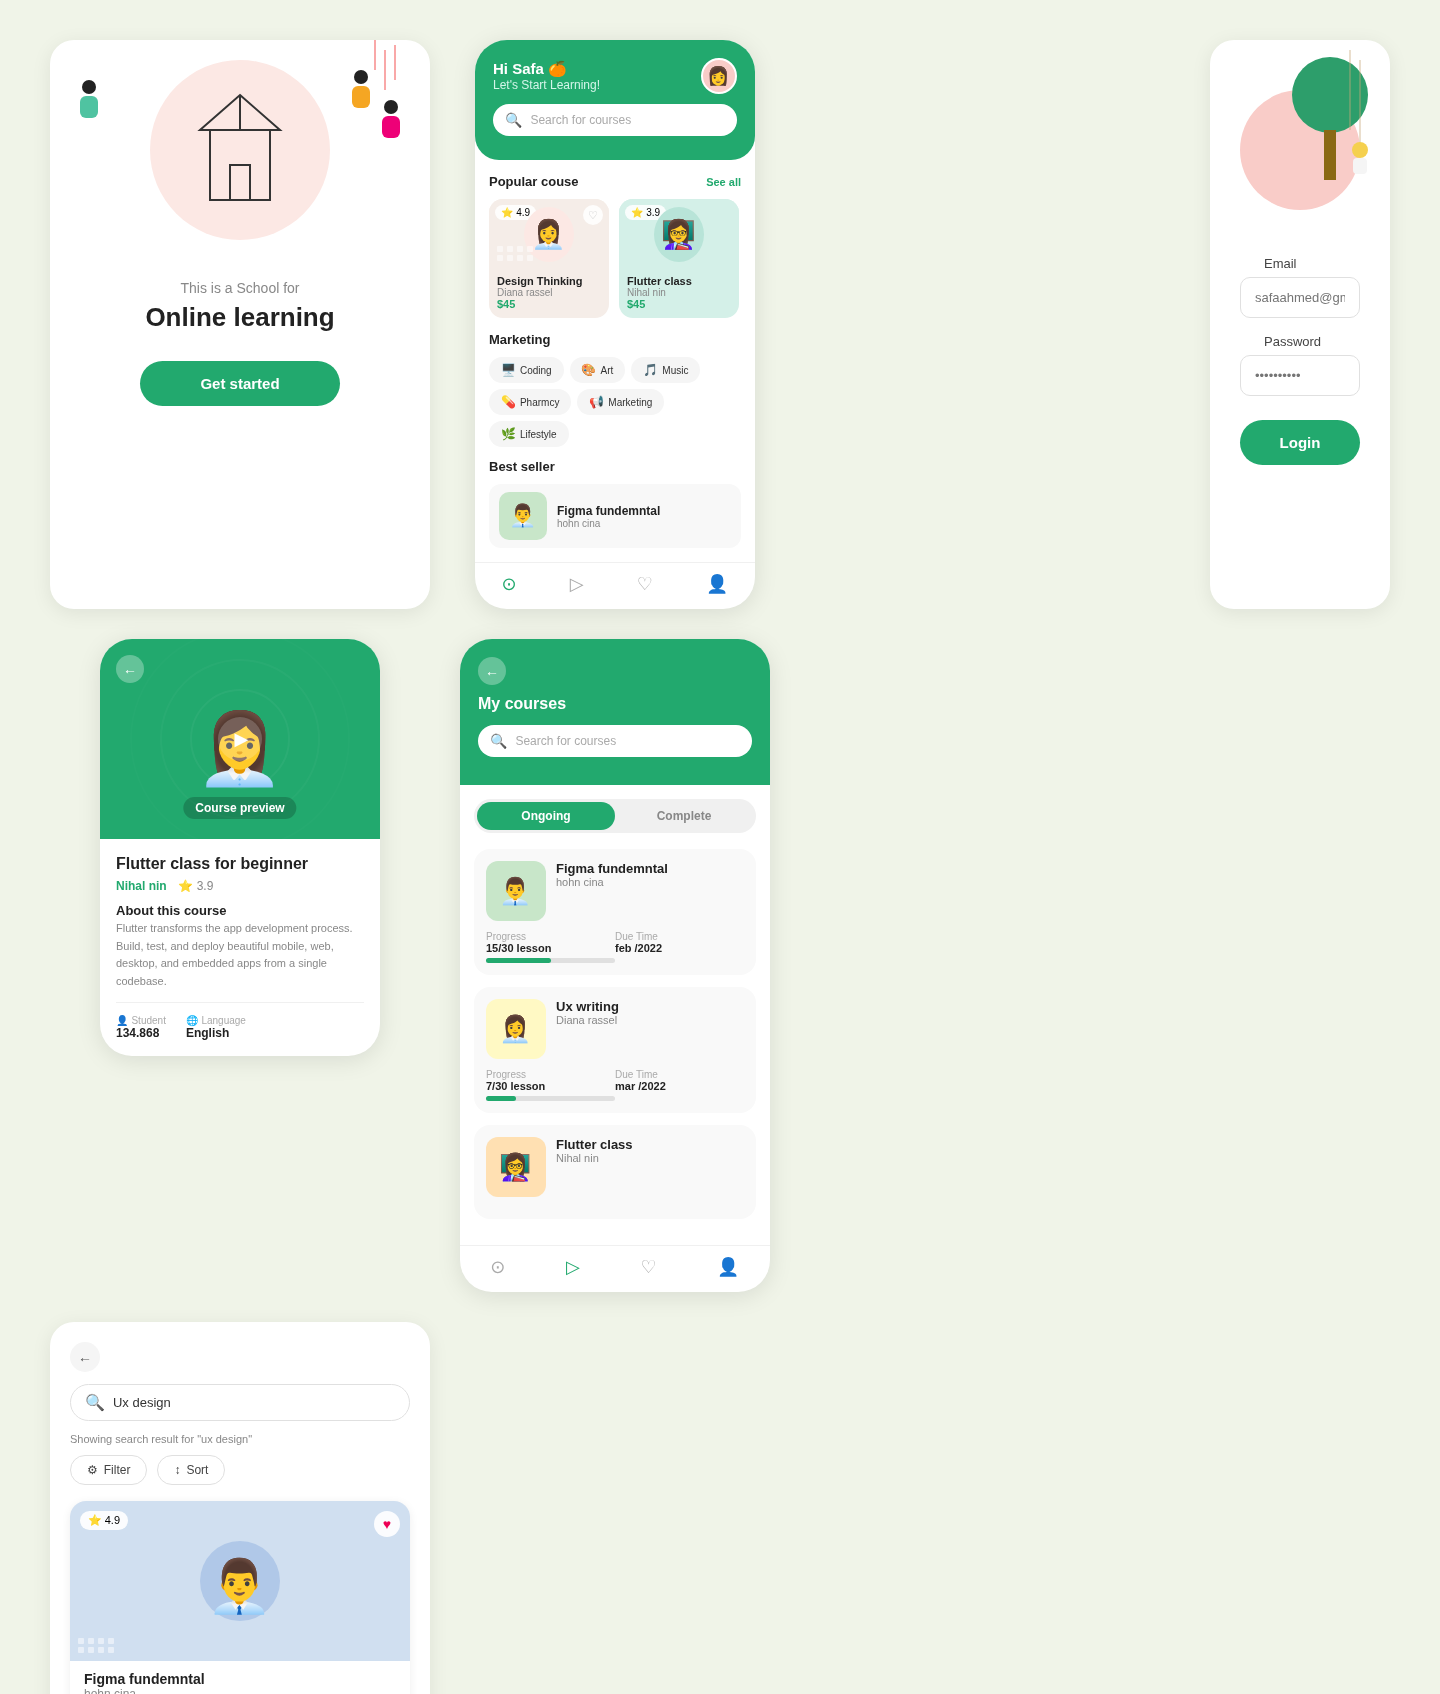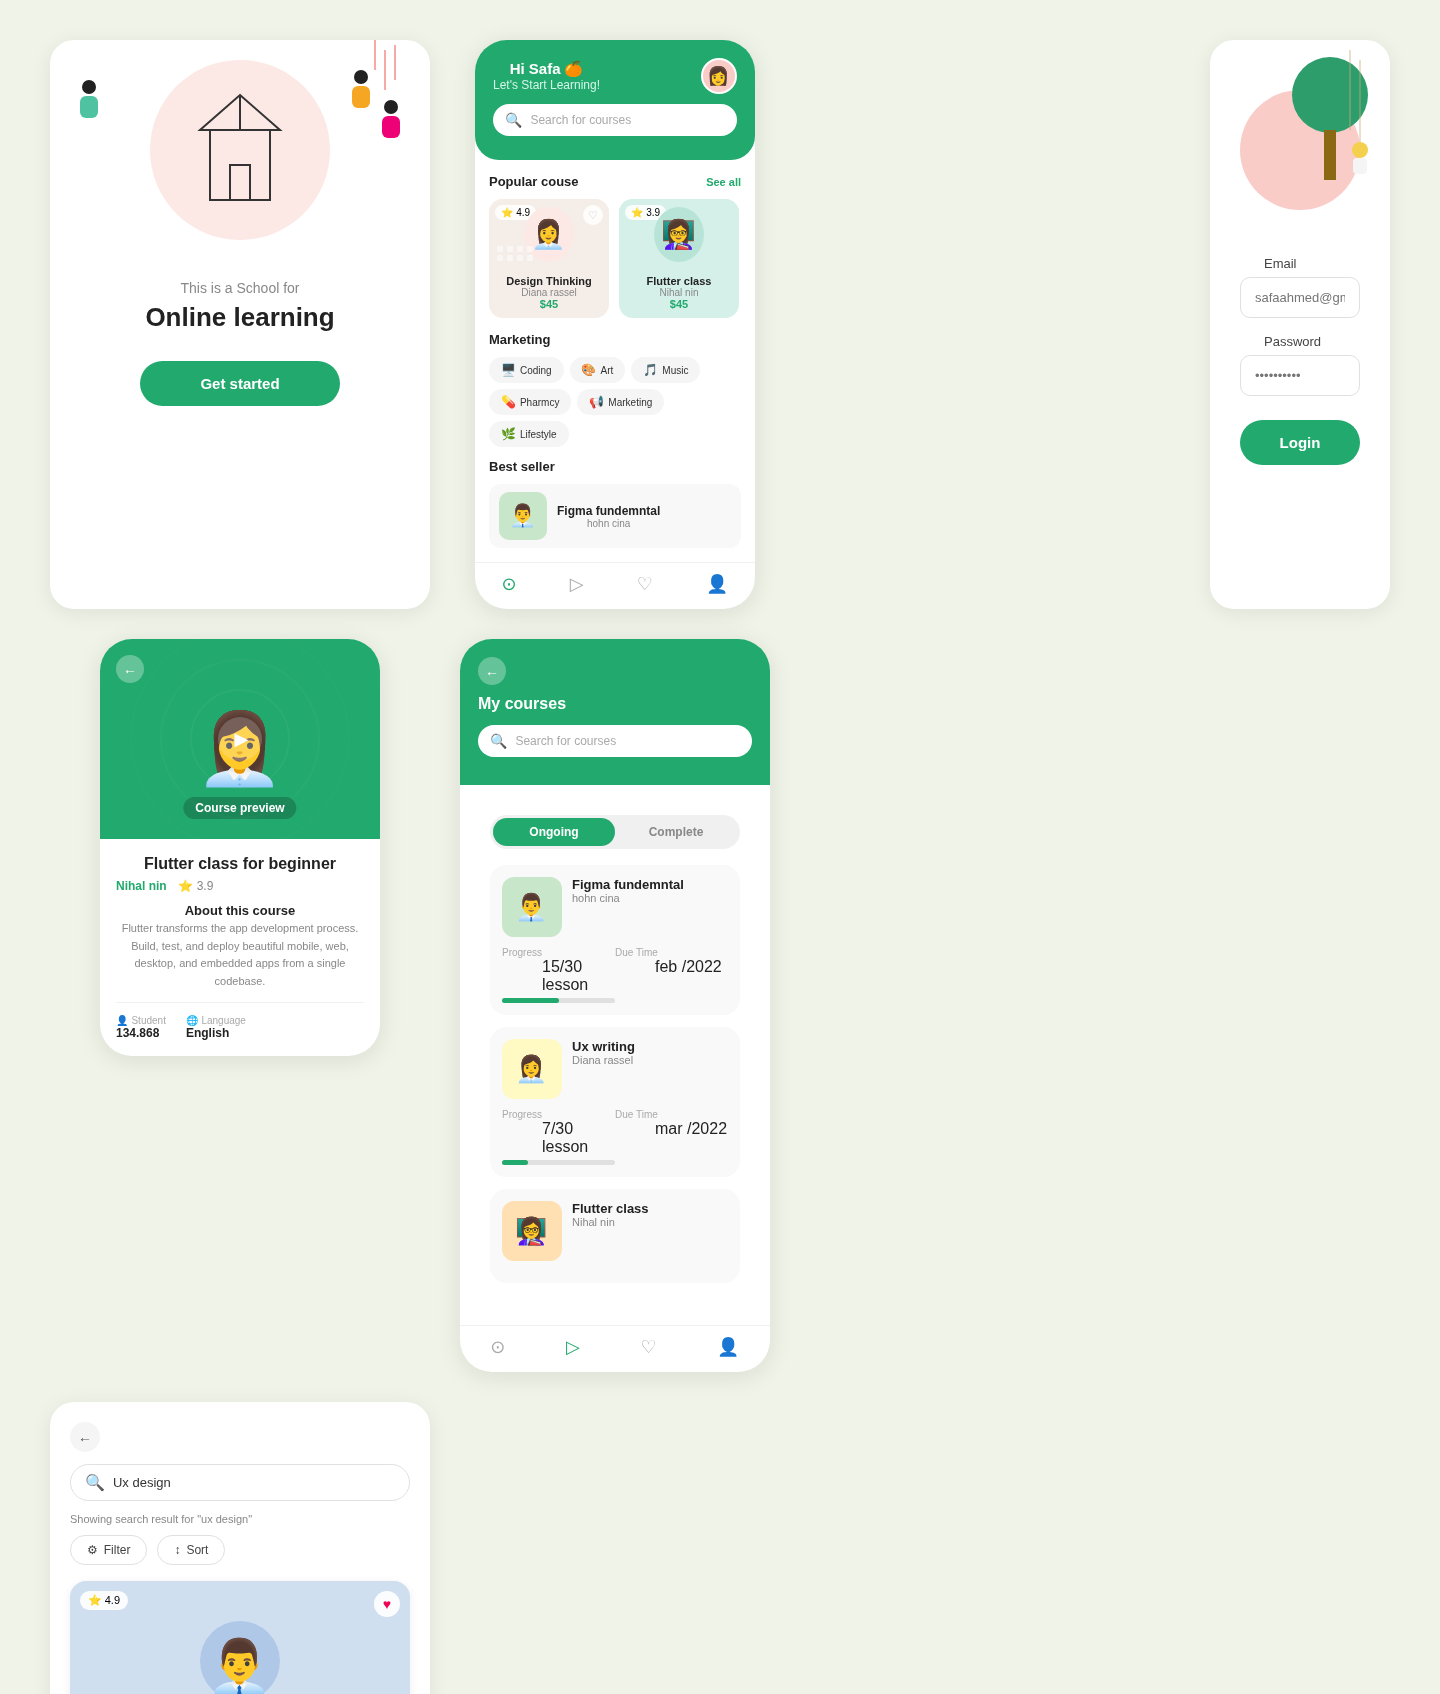--- a/index.html
+++ b/index.html
@@ -129,21 +129,20 @@
       cursor: pointer;
       width: 100%;
       margin-top: 24px;
     }
     .app-phone {
       background: #fff;
       border-radius: 32px;
       width: 280px;
       overflow: hidden;
       box-shadow: 0 4px 24px rgba(0,0,0,0.10);
-      text-align: center;
     }
     .app-header-green {
       background: #22a96e;
       padding: 18px 18px 24px 18px;
       border-radius: 0 0 24px 24px;
     }
     .app-header-top {
       display: flex;
       justify-content: space-between;
       align-items: center;
@@ -580,21 +579,21 @@
     }
     .my-search-bar {
       background: #fff;
       border-radius: 20px;
       display: flex;
       align-items: center;
       padding: 8px 12px;
       gap: 8px;
     }
     .my-courses-body {
-      padding: 30px;
+      padding: 14px;
     }
     .tabs-row {
       display: flex;
       gap: 0;
       background: #f0f0f0;
       border-radius: 20px;
       padding: 3px;
       margin-bottom: 16px;
     }
     .tab-btn {
@@ -639,21 +638,21 @@
     .cp-thumb.yellow-bg { background: #fff9c4; }
     .cp-thumb.orange-bg { background: #ffe0b2; }
     .cp-info { flex: 1; }
     .cp-title { font-size: 13px; font-weight: 700; color: #222; }
     .cp-author { font-size: 11px; color: #888; }
     .cp-meta {
       display: flex;
     }
     .cp-meta-item { flex: 1; }
     .cp-meta-label { font-size: 10px; color: #aaa; }
-    .cp-meta-value { font-size: 16px; font-weight: 400; color: #222; margin-left: 40px; }
+    .cp-meta-value { font-size: 11px; font-weight: 700; color: #222; }
     .progress-bar-wrap {
       height: 5px;
       background: #e0e0e0;
       border-radius: 3px;
       margin-top: 4px;
     }
     .progress-bar-fill {
       height: 5px;
       border-radius: 3px;
       background: #22a96e;

